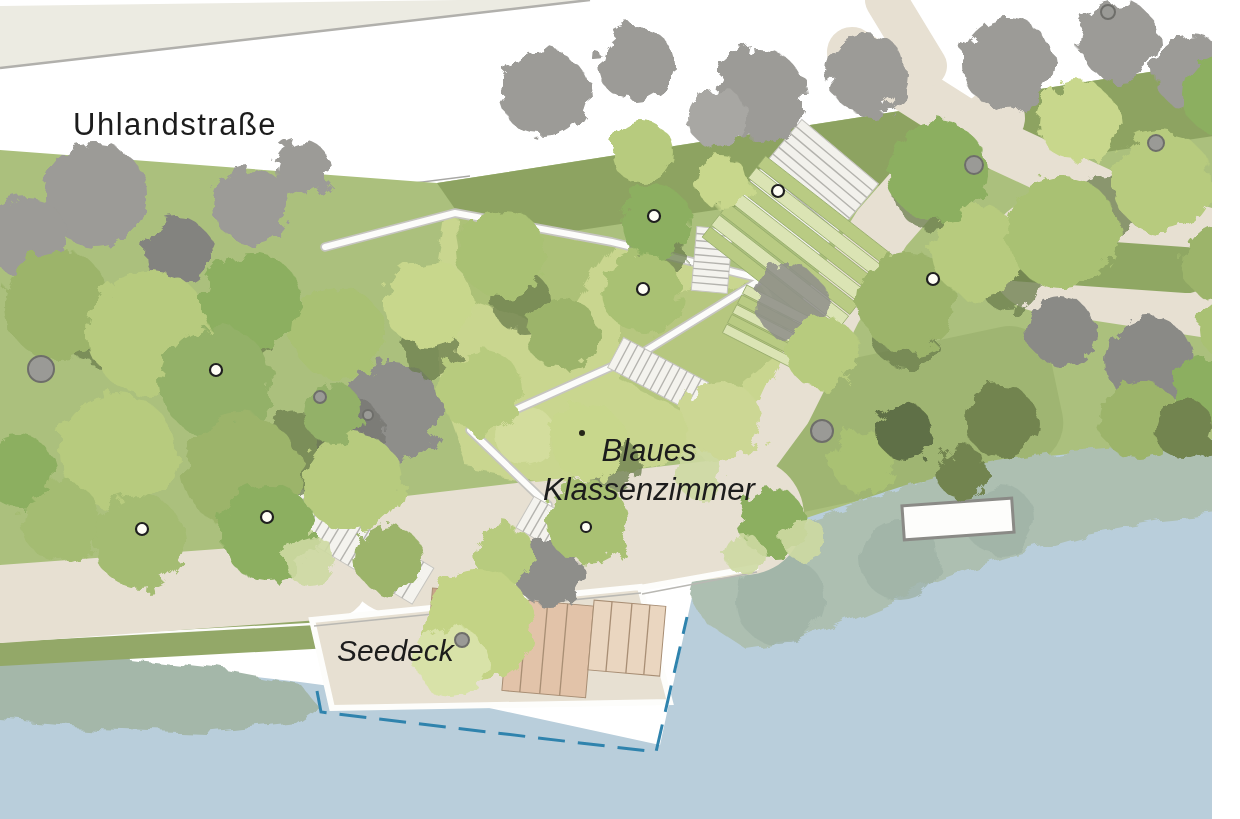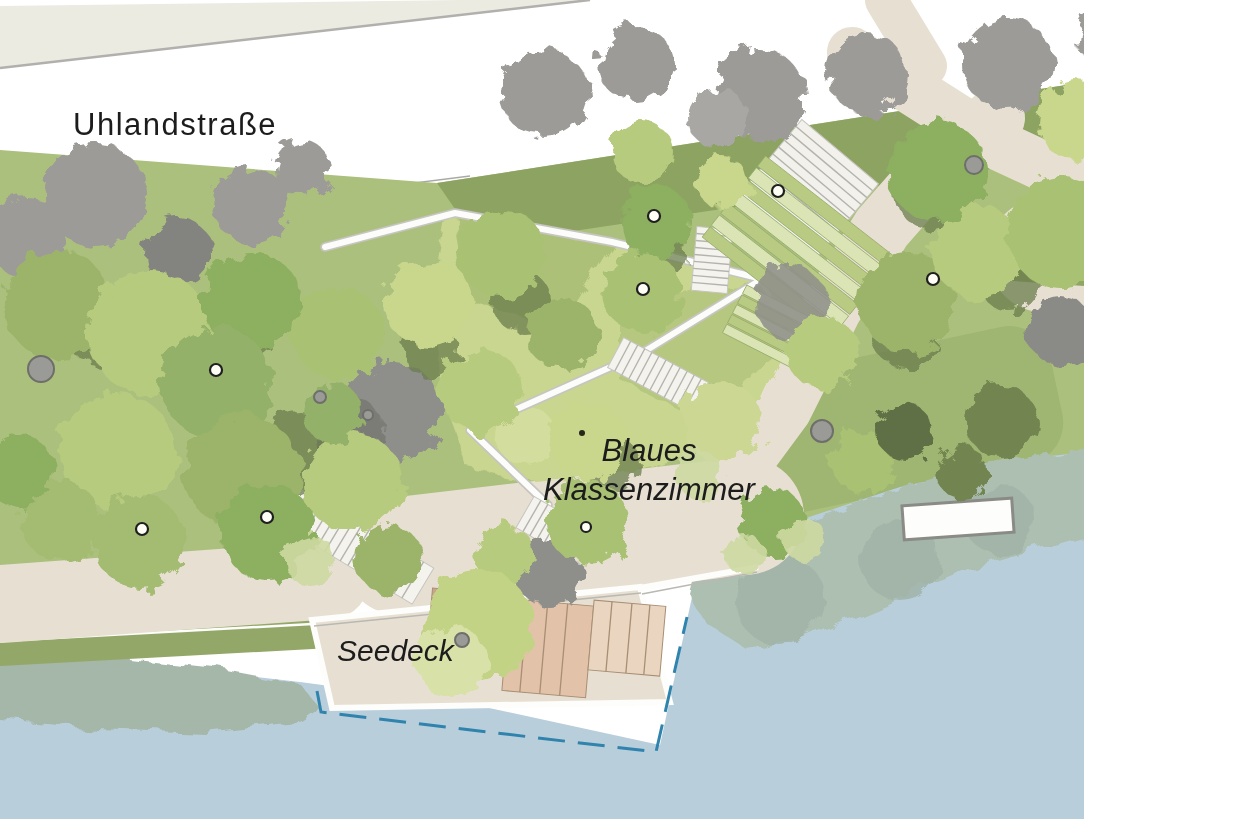--- a/index.html
+++ b/index.html
@@ -1,16 +1,16 @@
 <!DOCTYPE html>
 <html><head>
 <meta charset="utf-8">
 <style>
   html,body{margin:0;padding:0;background:#ffffff;}
-  .canvas{position:relative;width:1084px;height:819px;background:#ffffff;overflow:hidden;
+  .canvas{position:relative;width:1212px;height:819px;background:#ffffff;overflow:hidden;
           font-family:"Liberation Sans", sans-serif;}
   svg{display:block;}
   .lbl{fill:#1c1c1c;}
   .lbl-street{font-size:31px;letter-spacing:1.5px;}
   .lbl-italic{font-size:31px;font-style:italic;}
   .lbl-deck{font-size:30px;font-style:italic;}
 </style>
 </head>
 <body>
 

